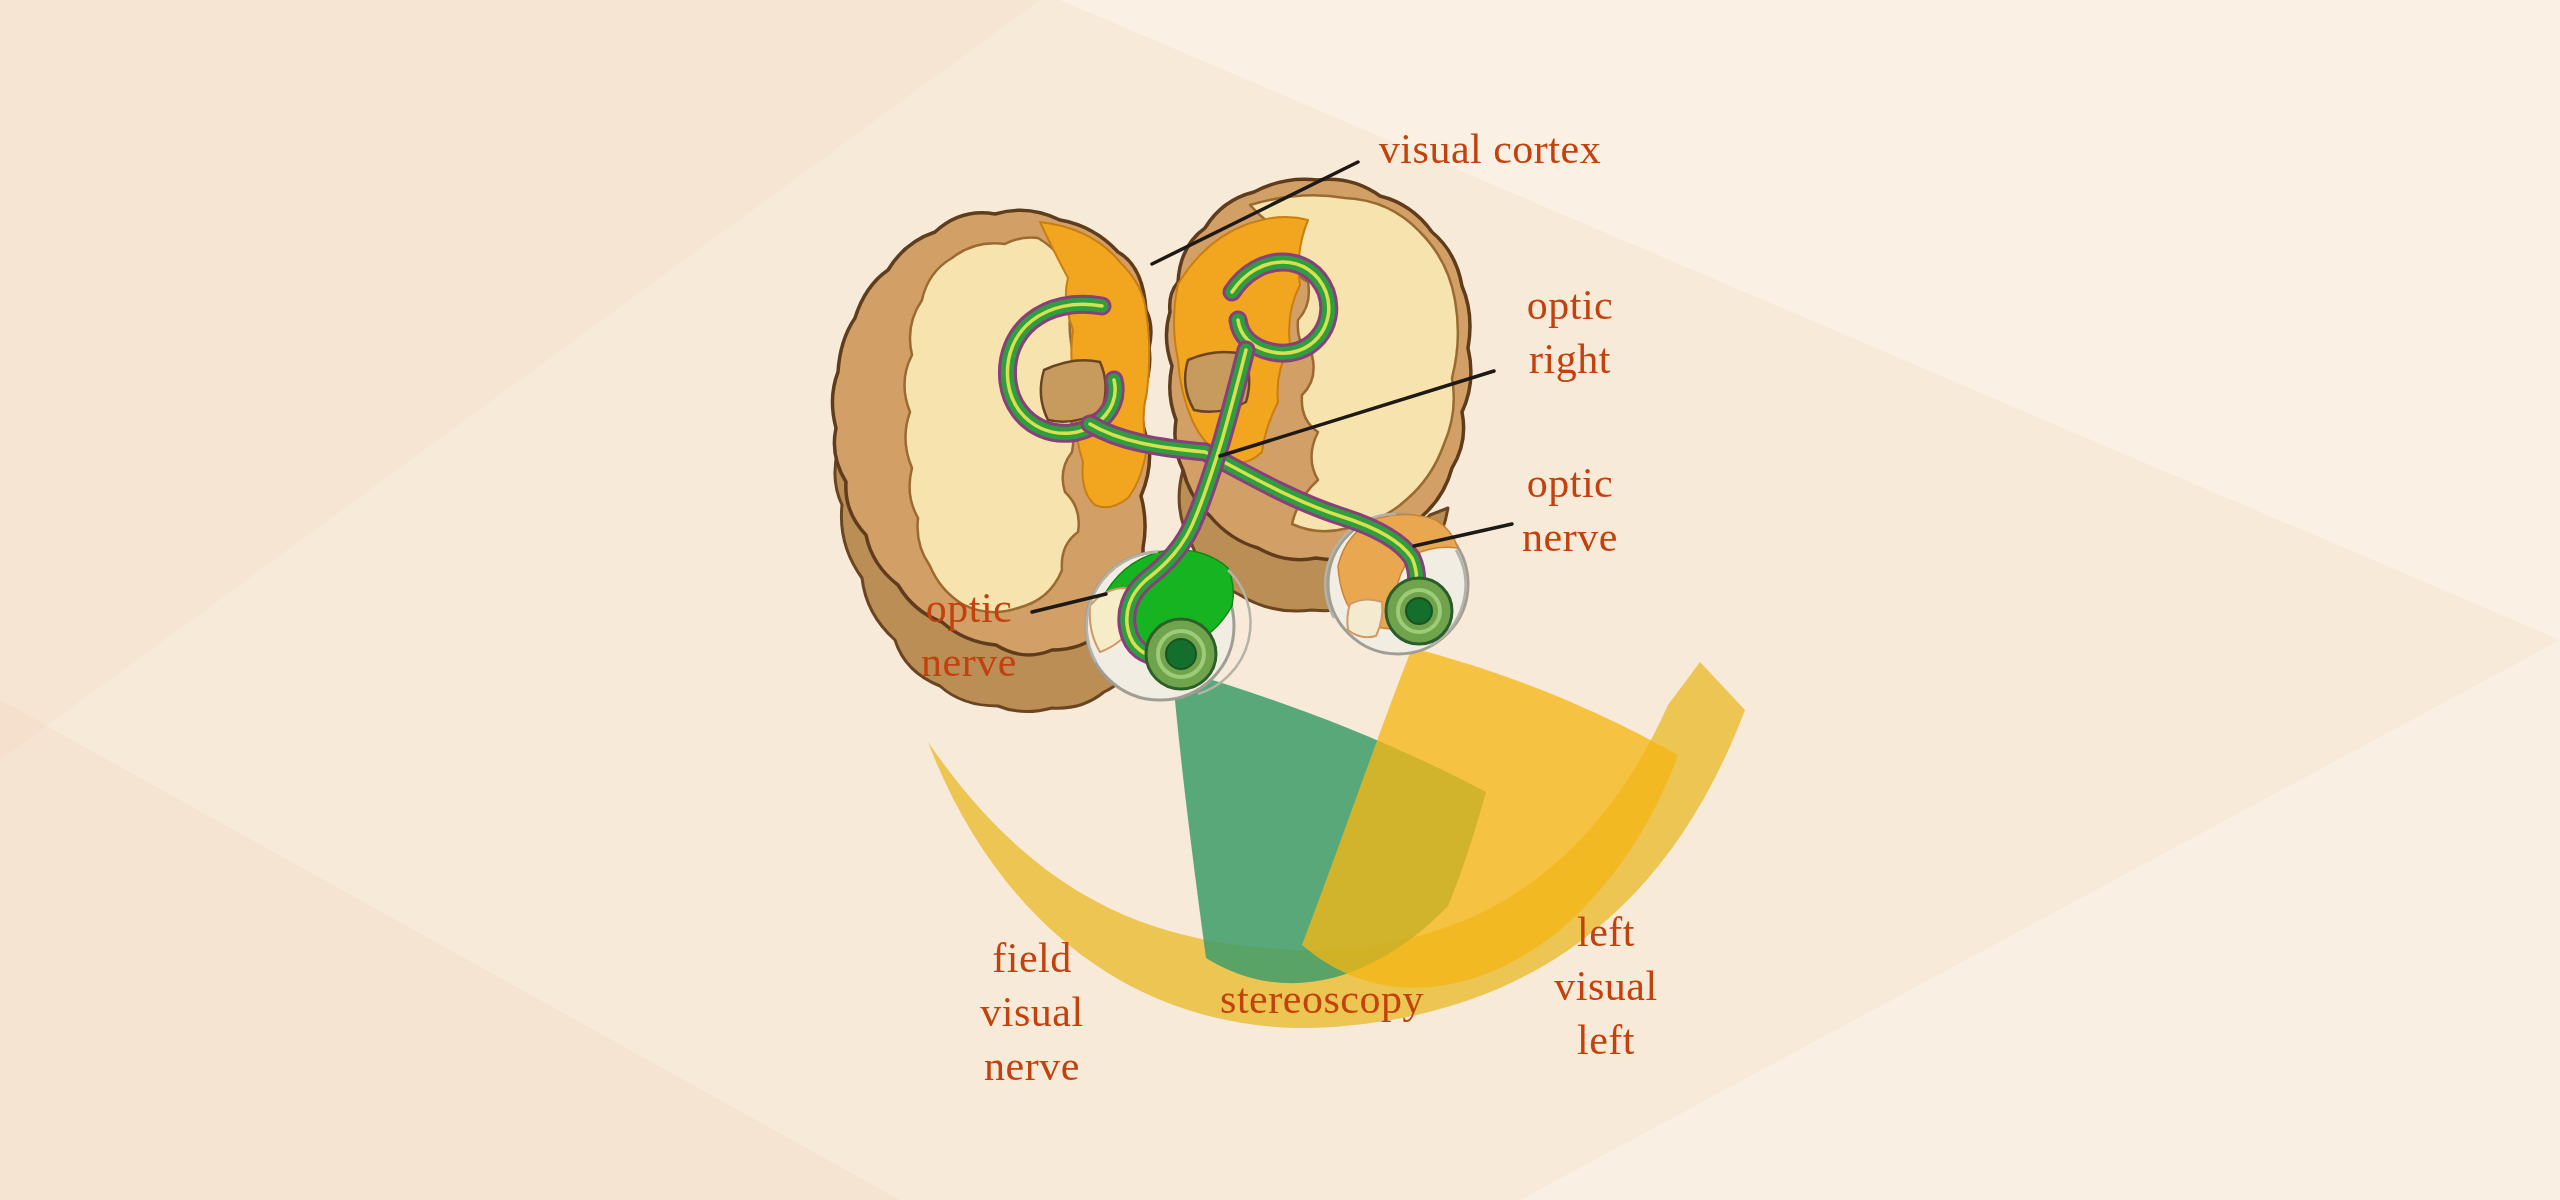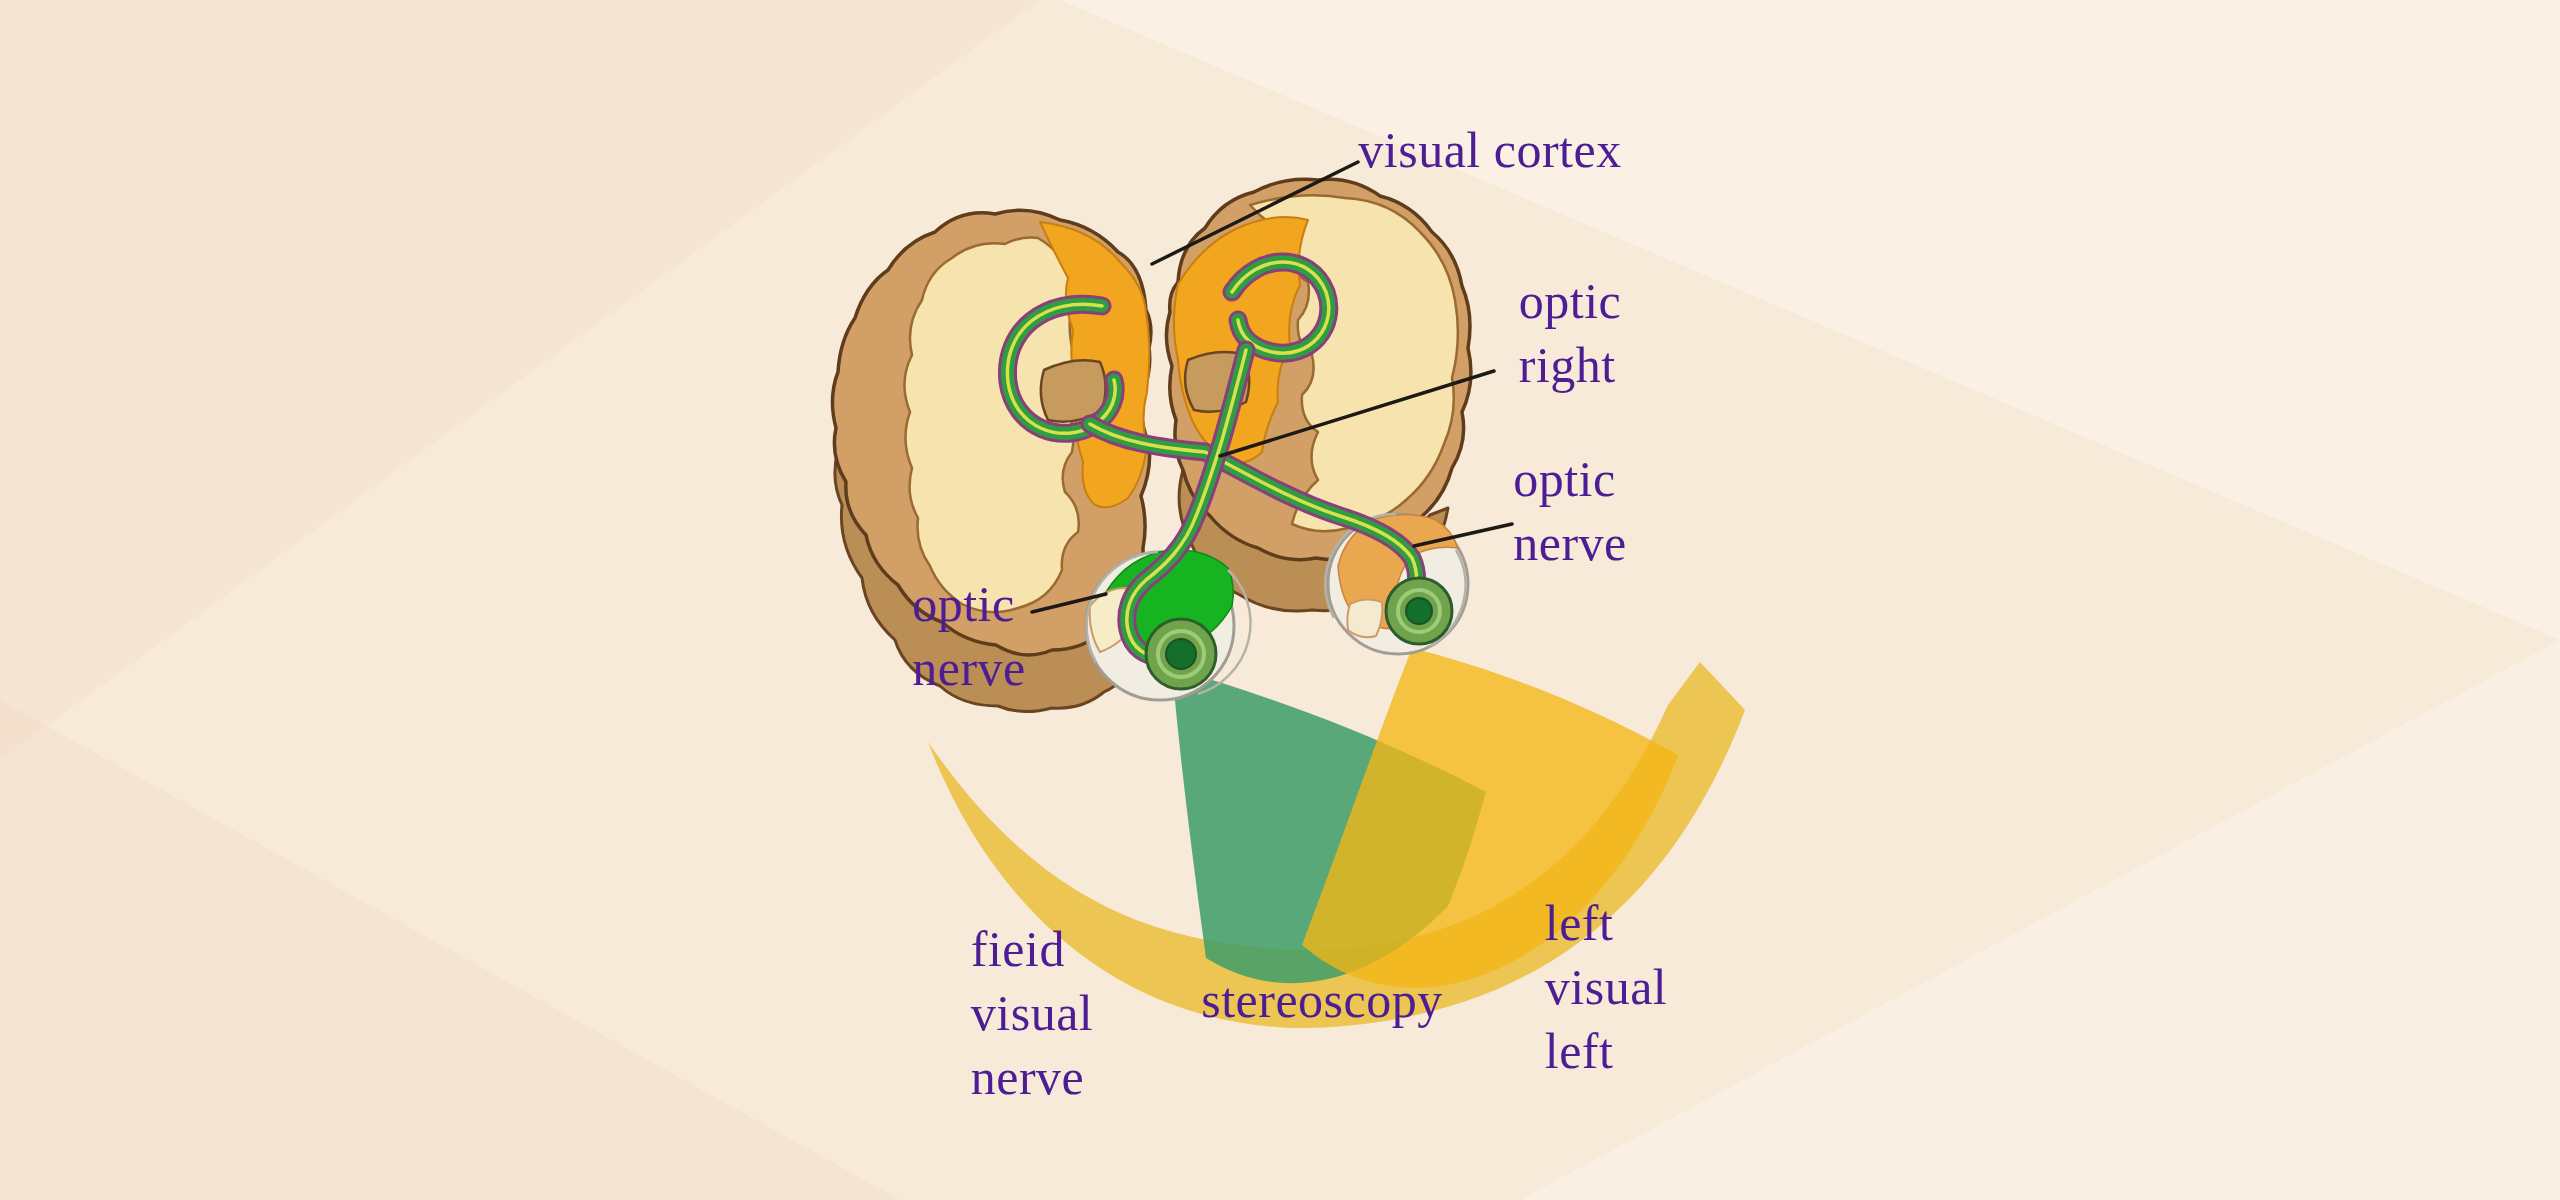--- a/index.html
+++ b/index.html
@@ -1,20 +1,20 @@
 <!DOCTYPE html>
 <html><head>
 <meta charset="utf-8">
 <style>
   html,body{margin:0;padding:0;background:#f8ead9;}
   .stage{position:relative;width:2560px;height:1200px;overflow:hidden;
          font-family:"Liberation Serif","DejaVu Serif",serif;}
   .stage svg{position:absolute;left:0;top:0;}
-  .lbl{position:absolute;transform:translate(-50%,-50%);color:#4c1d95;
-       font-size:50px;line-height:1.28;white-space:nowrap;
+  .lbl{position:absolute;transform:translate(-50%,-50%);color:#c2410c;
+       font-size:42px;line-height:1.28;text-align:center;white-space:nowrap;
        font-weight:500;letter-spacing:0.5px;}
 </style>
 </head>
 <body>
 
 <div class="stage">
 
 <svg width="2560" height="1200" viewBox="0 0 2560 1200">
 
   <g>
@@ -138,21 +138,21 @@
   <div>optic</div>
   <div>nerve</div>
 </div>
 
 <div class="lbl" style="left:969px;top:636px;">
   <div>optic</div>
   <div>nerve</div>
 </div>
 
 <div class="lbl" style="left:1032px;top:1013px;">
-  <div>fieid</div>
+  <div>field</div>
   <div>visual</div>
   <div>nerve</div>
 </div>
 
 <div class="lbl" style="left:1322px;top:1000px;">stereoscopy</div>
 
 <div class="lbl" style="left:1606px;top:987px;">
   <div>left</div>
   <div>visual</div>
   <div>left</div>

